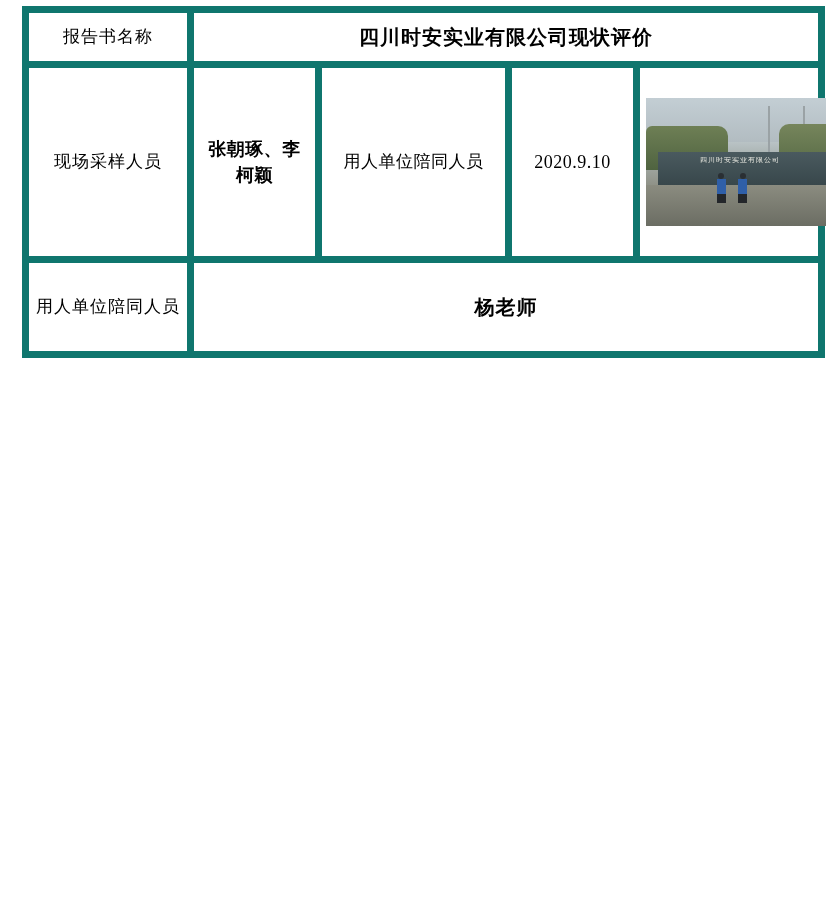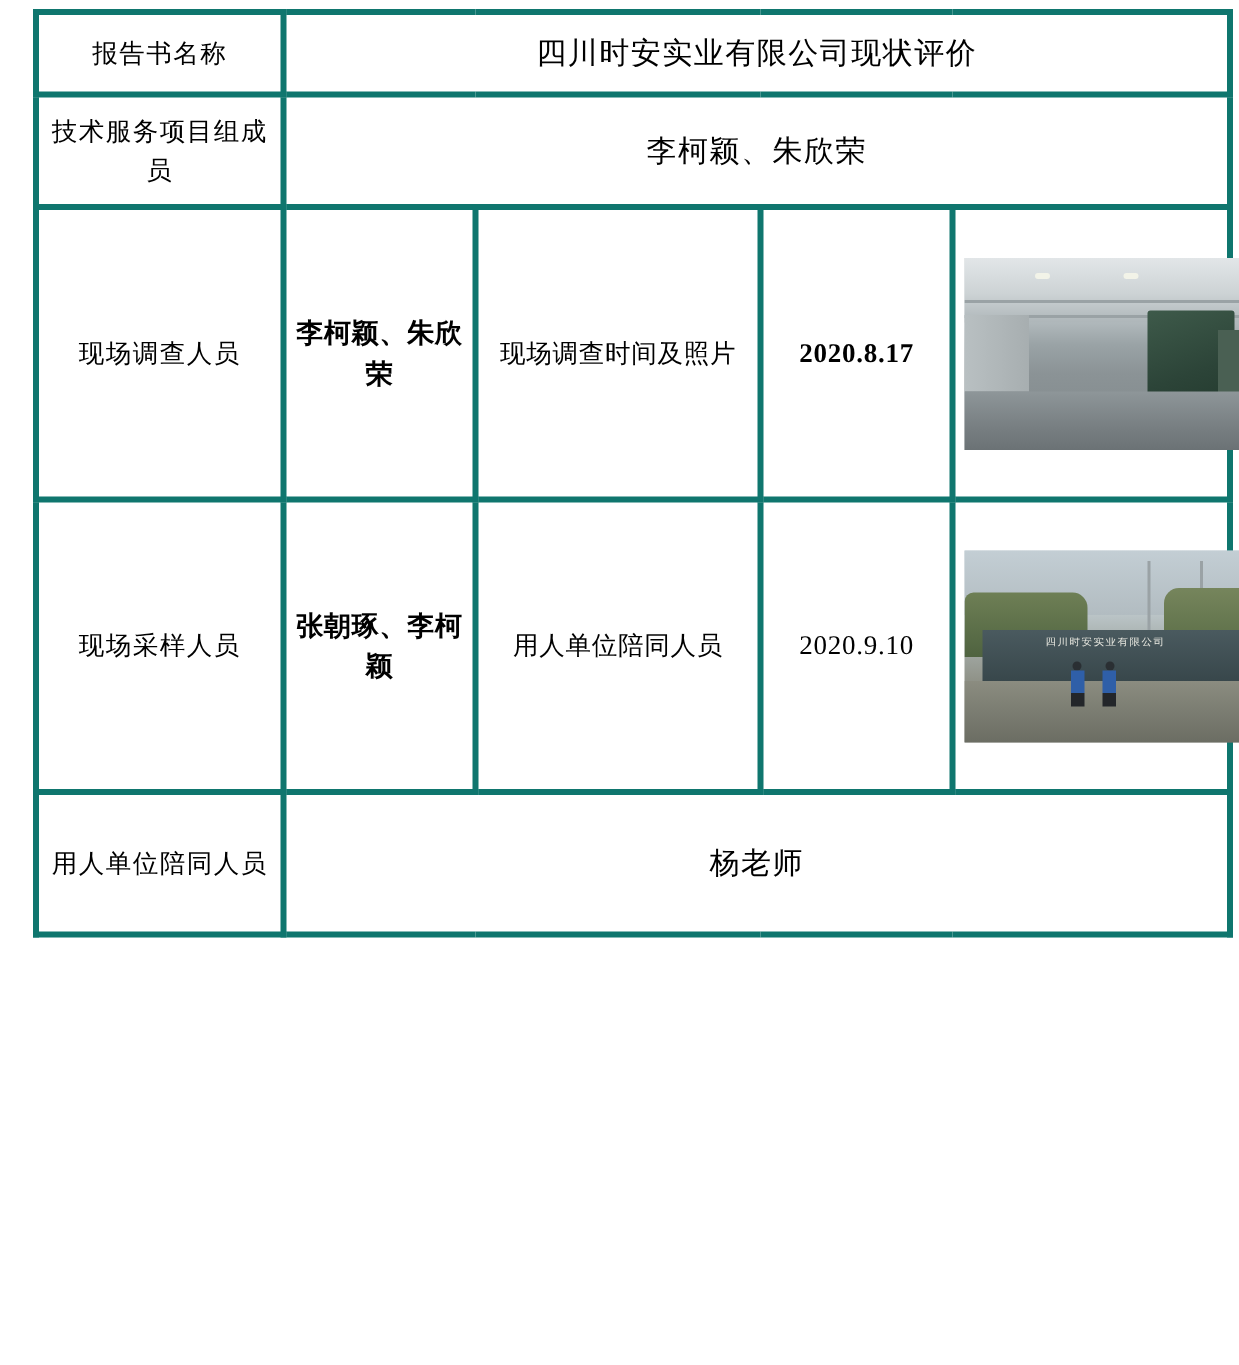--- a/index.html
+++ b/index.html
@@ -19,34 +19,34 @@
     position: relative;
     box-sizing: border-box;
     padding: 6px 8px 8px 22px;
   }
   table.report {
     width: 796px;
     border-collapse: collapse;
     table-layout: fixed;
   }
   table.report td {
-    border: 4px solid #0f766e;
+    border: 7px solid #0f766e;
     text-align: center;
     vertical-align: middle;
     padding: 4px 6px;
     box-sizing: border-box;
   }
   .label-cell {
     font-size: 17px;
     letter-spacing: 1px;
     line-height: 1.5;
   }
   .value-strong {
     font-size: 20px;
-    font-weight: normal;
+    font-weight: bold;
     letter-spacing: 1px;
     margin-top: 44px;
   }
   .value-strong-sm {
     font-size: 18px;
     font-weight: bold;
     letter-spacing: 0.5px;
     line-height: 1.45;
   }
   .value-plain {
@@ -164,44 +164,21 @@
     </colgroup>
     <tbody>
 
       <tr class="row-title">
         <td class="label-cell">报告书名称</td>
         <td colspan="4" class="value-strong">四川时安实业有限公司现状评价</td>
       </tr>
 
 
 
-      <tr class="row-team">
-        <td class="label-cell">技术服务项目组成员</td>
-        <td colspan="4" class="value-strong">李柯颖、朱欣荣</td>
-      </tr>
-
-      <tr class="row-photo">
-        <td class="label-cell">现场调查人员</td>
-        <td class="value-strong-sm">李柯颖、朱欣荣</td>
-        <td class="value-plain">现场调查时间及照片</td>
-        <td class="value-date">2020.8.17</td>
-        <td>
-          <div class="photo-box photo-factory">
-            <div class="roof"></div>
-            <div class="beam" style="top:22%"></div>
-            <div class="beam" style="top:30%"></div>
-            <div class="lamp" style="left:24%"></div>
-            <div class="lamp" style="left:54%"></div>
-            <div class="wallL"></div>
-            <div class="machine"></div>
-            <div class="machine2"></div>
-            <div class="floor"></div>
-          </div>
-        </td>
-      </tr>
+
 
       <tr class="row-photo">
         <td class="label-cell">现场采样人员</td>
         <td class="value-strong-sm">张朝琢、李柯颖</td>
         <td class="value-plain">用人单位陪同人员</td>
         <td class="value-date-plain">2020.9.10</td>
         <td>
           <div class="photo-box photo-gate">
             <div class="sky"></div>
             <div class="pole" style="left:62%"></div>

